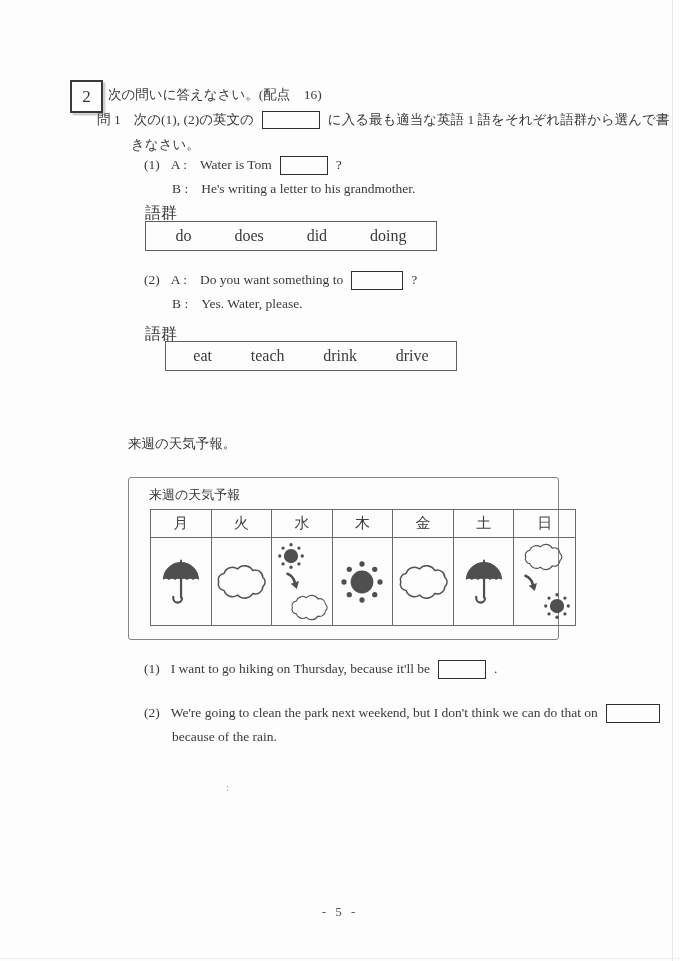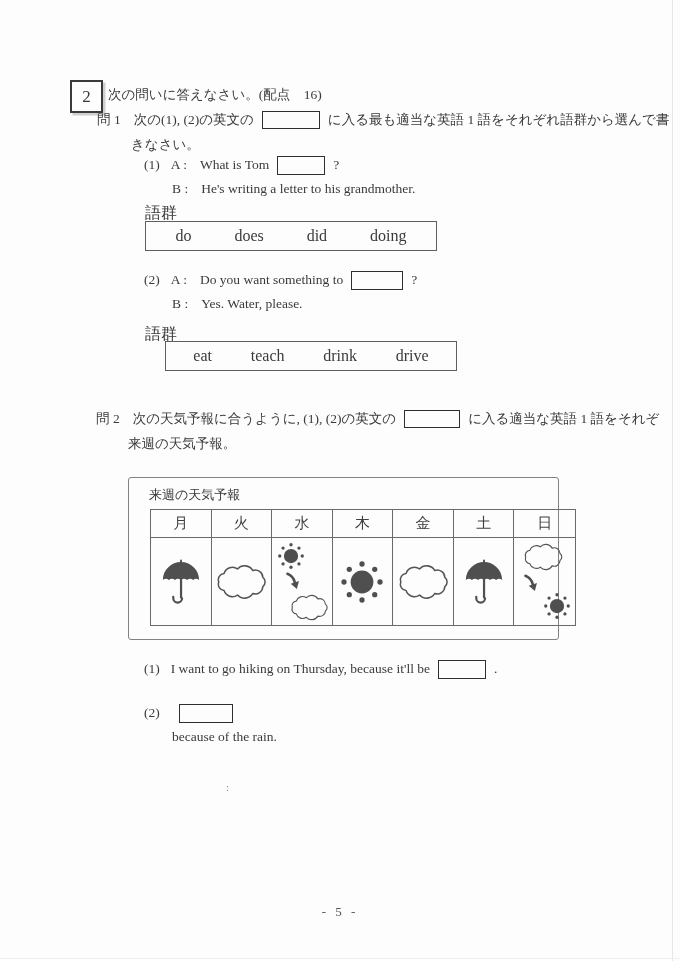--- a/index.html
+++ b/index.html
@@ -65,21 +65,21 @@
     <span class="qlabel">問 1</span>
     <span>次の(1), (2)の英文の</span>
     <span class="blank w56"></span>
     <span>に入る最も適当な英語 1 語をそれぞれ語群から選んで書</span>
   </div>
   <div class="t q1-l2">きなさい。</div>
 
   <div class="t line i1a">
     <span class="inum">(1)</span>
     <span class="speaker">A :</span>
-    <span>What is Tom</span>
+    <span>Water is Tom</span>
     <span class="blank w46"></span>
     <span>?</span>
   </div>
   <div class="t line i1b">
     <span class="speaker">B :</span>
     <span>He's writing a letter to his grandmother.</span>
   </div>
 
   <div class="t wb-label wb1-label">語群</div>
   <div class="wordbox wb1">
@@ -102,26 +102,20 @@
   </div>
 
   <div class="t wb-label wb2-label">語群</div>
   <div class="wordbox wb2">
     <span>eat</span>
     <span>teach</span>
     <span>drink</span>
     <span>drive</span>
   </div>
 
-  <div class="t line q2-l1">
-    <span class="qlabel">問 2</span>
-    <span>次の天気予報に合うように, (1), (2)の英文の</span>
-    <span class="blank w54"></span>
-    <span>に入る適当な英語 1 語をそれぞ</span>
-  </div>
   <div class="t q2-l2">来週の天気予報。</div>
 
   <div class="forecast">
     <div class="t fc-title">来週の天気予報</div>
     <div class="wtable">
       <div class="whead">
         <div class="hcell">月</div>
         <div class="hcell">火</div>
         <div class="hcell">水</div>
         <div class="hcell">木</div>
@@ -218,20 +212,21 @@
   </div>
 
   <div class="t line q2i1">
     <span class="inum">(1)</span>
     <span>I want to go hiking on Thursday, because it'll be</span>
     <span class="blank w46"></span>
     <span>.</span>
   </div>
   <div class="t line q2i2">
     <span class="inum">(2)</span>
+    <span>We're going to clean the park next weekend, but I don't think we can do that on</span>
     <span class="blank w52"></span>
   </div>
   <div class="t q2i2-l2">because of the rain.</div>
 
   <div class="t stray">:</div>
   <div class="t pageno">- 5 -</div>
 
   <div class="edge-line"></div>
   <div class="bottom-line"></div>
 </div>

